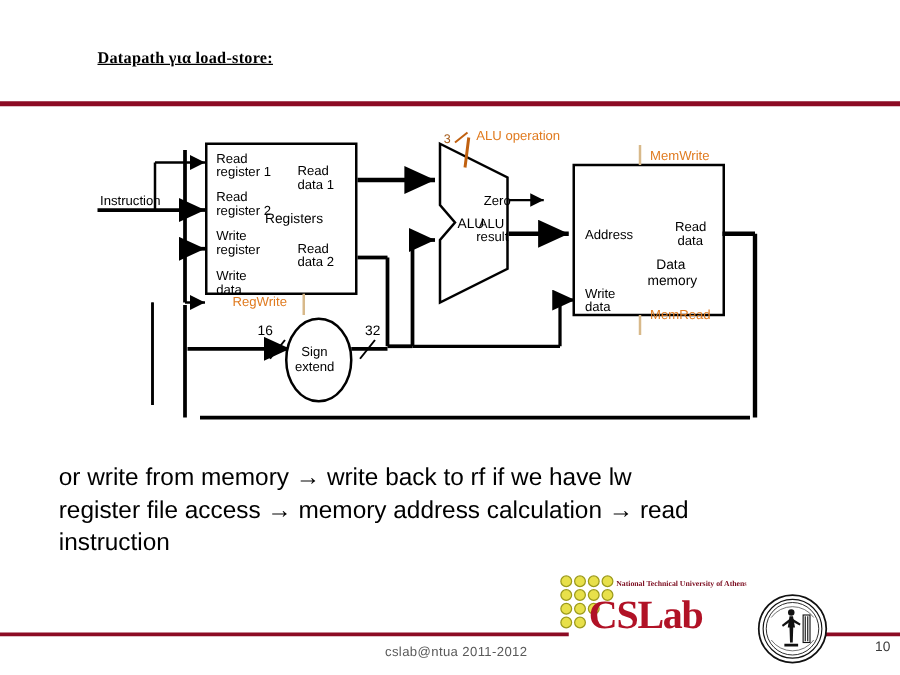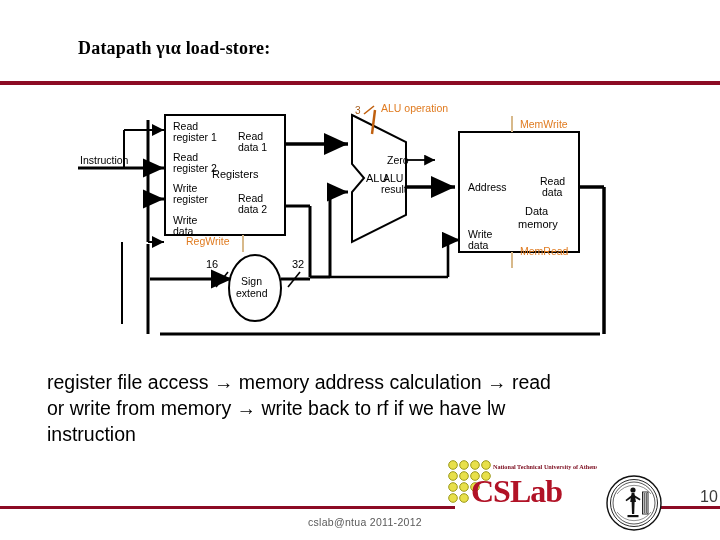--- a/index.html
+++ b/index.html
@@ -15,24 +15,25 @@
     position: relative;
   }
 
   
   #slide-title {
     position: absolute;
     left: 78px;
     top: 38px;
     font-family: "Liberation Serif", serif;
     font-weight: bold;
-    font-size: 18px;
+    font-size: 13px;
     color: #000000;
     letter-spacing: 0.2px;
     white-space: nowrap;
+    text-decoration: underline;
   }
   #title-rule {
     position: absolute;
     left: 0px;
     top: 81px;
     width: 720px;
     height: 4px;
     background: #8c0b24;
   }
 
@@ -81,22 +82,22 @@
     top: 516px;
     font-size: 10.5px;
     color: #595959;
     letter-spacing: 0.3px;
     white-space: nowrap;
     text-align: right;
   }
   #page-number {
     position: absolute;
     left: 700px;
-    top: 488px;
-    font-size: 16px;
+    top: 512px;
+    font-size: 11px;
     color: #3b3b3b;
     white-space: nowrap;
   }
   #cslab-logo {
     position: absolute;
     left: 447px;
     top: 458px;
     width: 150px;
     height: 50px;
   }
@@ -227,22 +228,22 @@
   </g>
 
   <g stroke="#000" fill="none">
     <line x1="578" y1="95" x2="604" y2="95" stroke-width="3.5"></line>
     <line x1="604" y1="95" x2="604" y2="242" stroke-width="3.5"></line>
   </g>
 </svg>
 </div>
 
 <div id="body-text">
+  <div>or write from memory → write back to rf if we have lw</div>
   <div>register file access → memory address calculation → read</div>
-  <div>or write from memory → write back to rf if we have lw</div>
   <div>instruction</div>
 </div>
 
 <div id="footer-rule-left"></div>
 <div id="footer-rule-right"></div>
 
 <div id="footer-credit">cslab@ntua 2011-2012</div>
 
 <div id="page-number">10</div>
 

